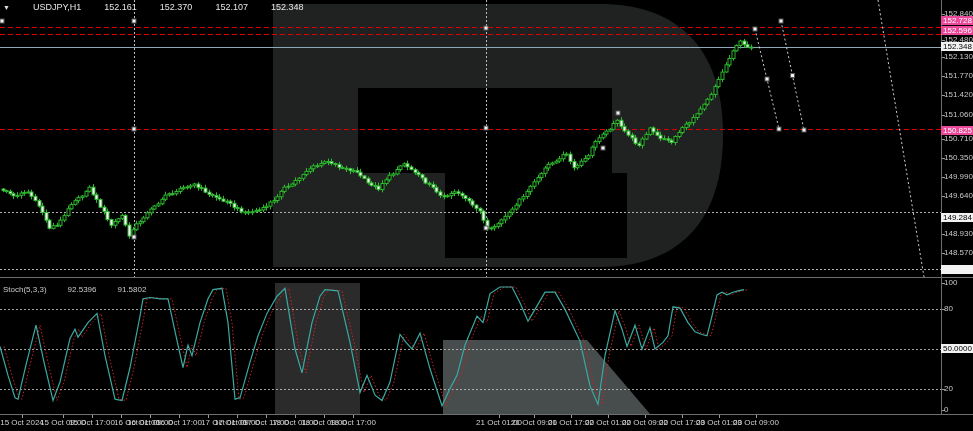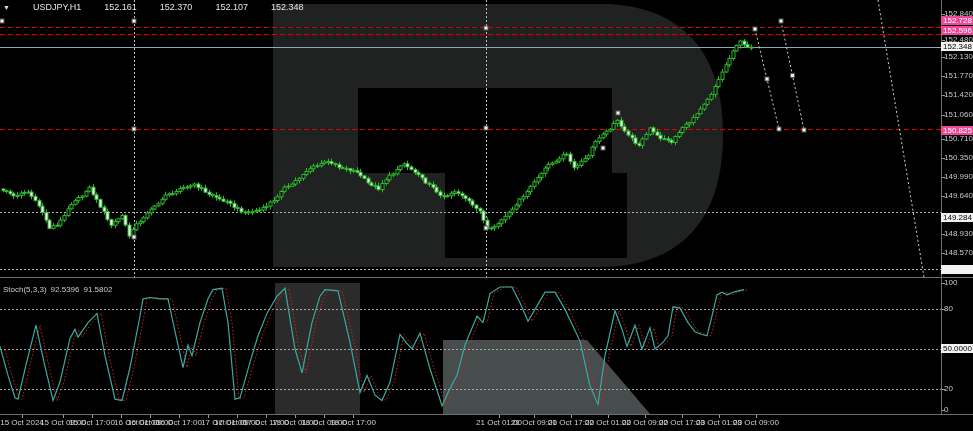--- a/index.html
+++ b/index.html
@@ -2,21 +2,21 @@
 <html><head>
 <meta charset="utf-8">
 <style>
   html,body{margin:0;padding:0;background:#000;}
   #terminal{position:relative;width:973px;height:431px;background:#000;overflow:hidden;
             font-family:"Liberation Sans",sans-serif;-webkit-font-smoothing:none;}
   #chart-svg{position:absolute;left:0;top:0;}
   .title-bar{position:absolute;left:3px;top:2px;display:flex;gap:23px;align-items:center;
              font-size:9px;color:#e6e6e6;letter-spacing:0;z-index:30;}
   .title-bar .tri{font-size:7px;color:#dcdcdc;line-height:9px;}
-  .ind-label{position:absolute;left:3px;top:285px;display:flex;gap:4px;font-size:8px;color:#cccccc;z-index:30;}
+  .ind-label{position:absolute;left:3px;top:285px;display:flex;gap:21px;font-size:8px;color:#cccccc;z-index:30;}
   .pa-label{position:absolute;left:944px;font-size:8px;color:#c8c8c8;white-space:nowrap;z-index:25;line-height:9px;}
   .pa-box{left:941px;padding:0 2px;line-height:9px;}
   .pa-box.red{background:#ec4899;color:#ffffff;}
   .pa-box.white{background:#f2f2f2;color:#000000;}
   .ta-label{position:absolute;top:418px;width:70px;margin-left:-35px;text-align:center;
             font-size:8px;color:#d0d0d0;white-space:nowrap;z-index:25;}
   .sep-h{position:absolute;left:0;width:973px;height:1px;background:#6e6e6e;z-index:20;}
   .sep-v{position:absolute;top:0;left:941px;width:1px;height:415px;background:#6e6e6e;z-index:20;}
 </style>
 </head>

